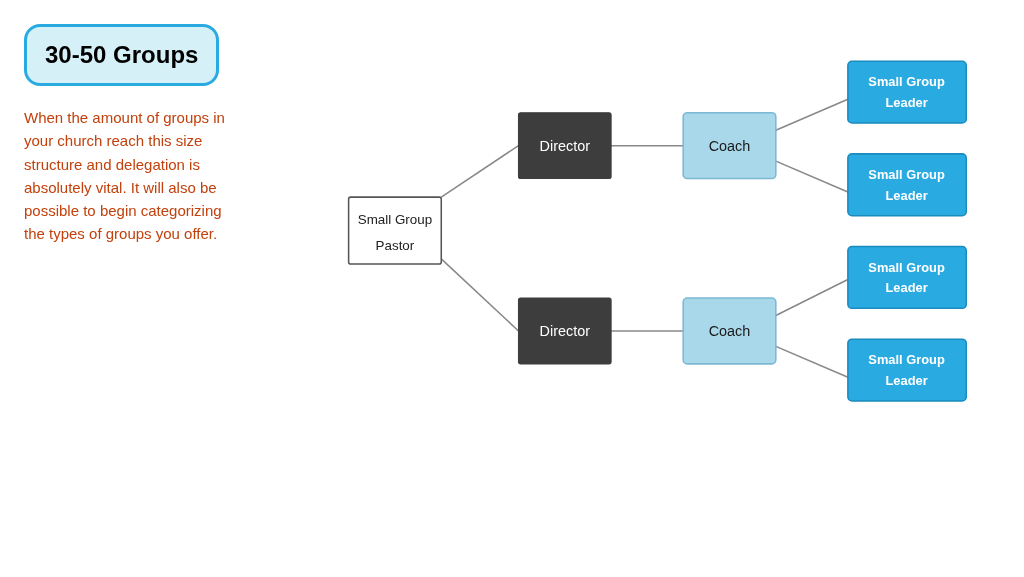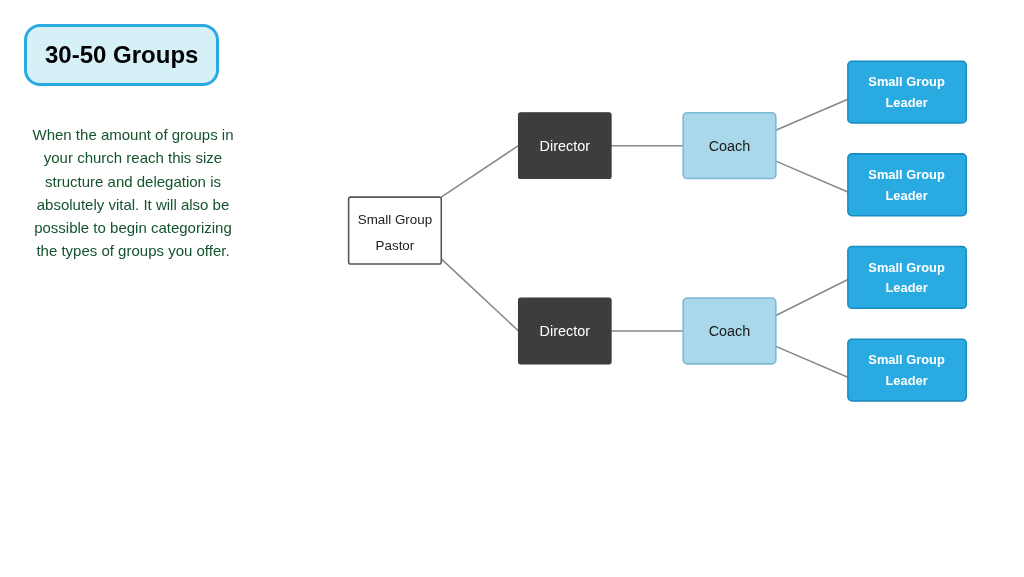--- a/index.html
+++ b/index.html
@@ -42,24 +42,23 @@
 
     .title-text {
       font-size: 24px;
       font-weight: bold;
       color: #000000;
       white-space: nowrap;
     }
 
     .description-text {
       font-size: 15px;
-      color: #14532d;
-      text-align: center;
+      color: #c2410c;
+      text-align: left;
       line-height: 1.55;
-      margin-top: 17px;
     }
 
     
     .diagram-panel {
       flex: 1;
       position: relative;
       display: flex;
       align-items: center;
       justify-content: center;
     }

